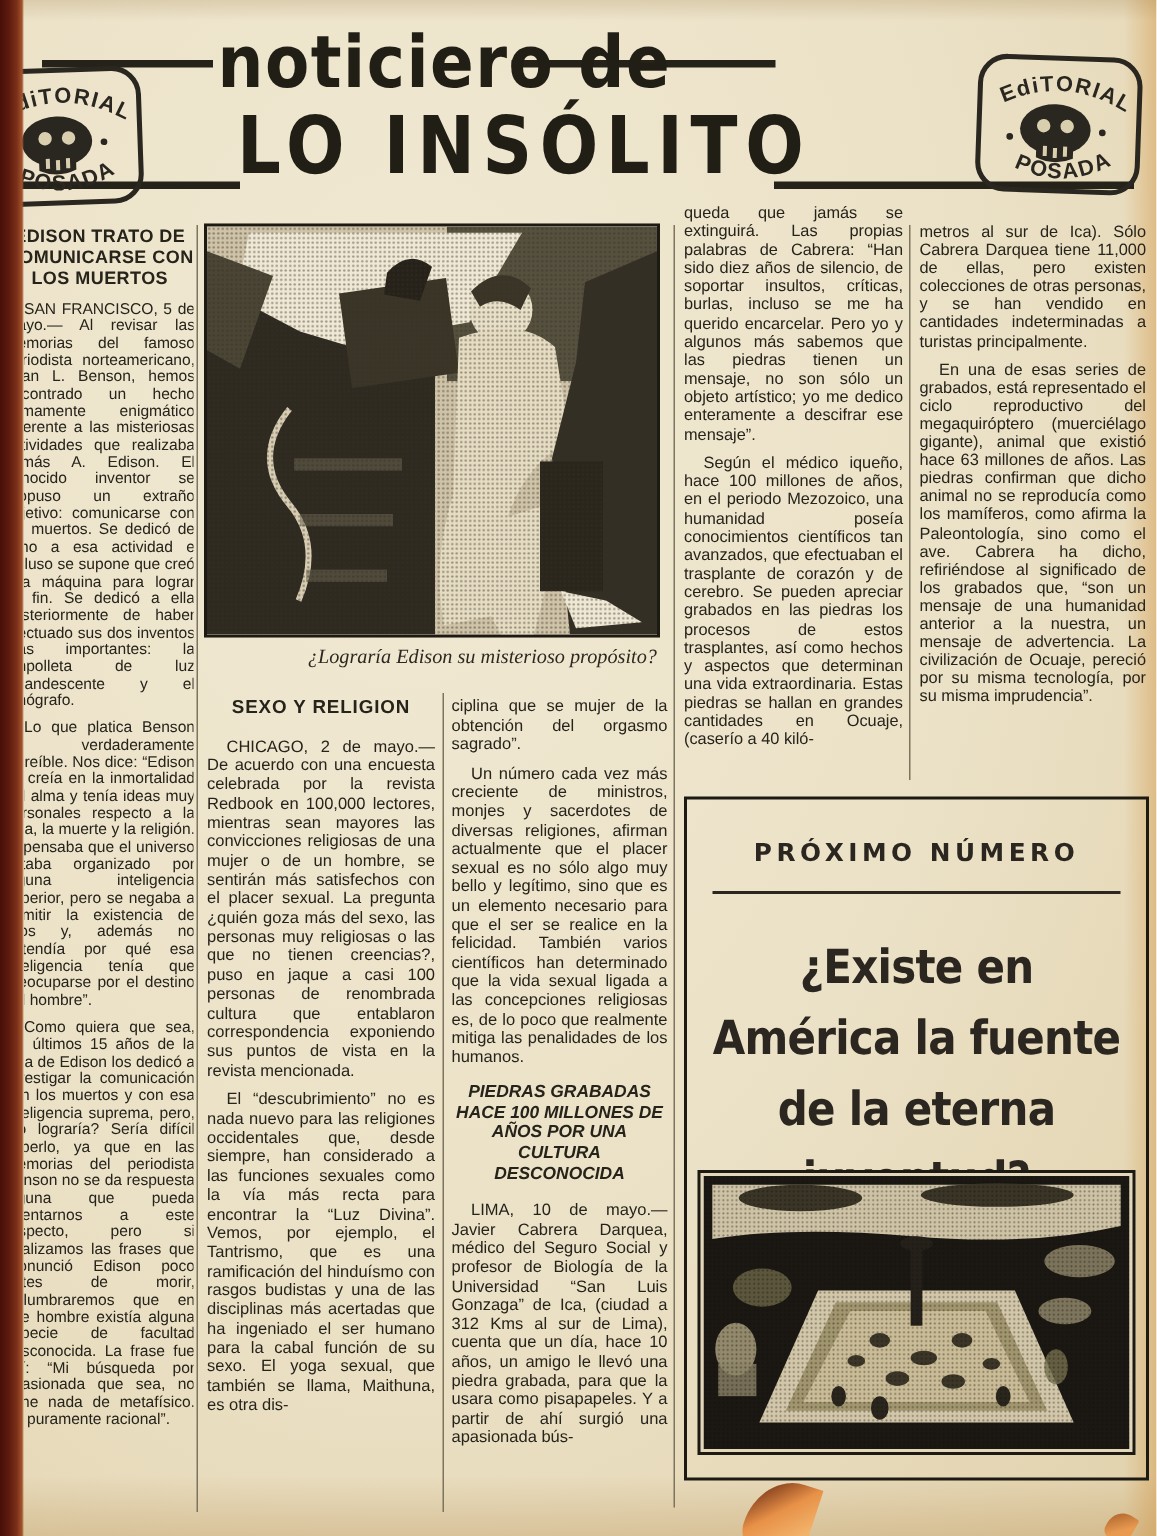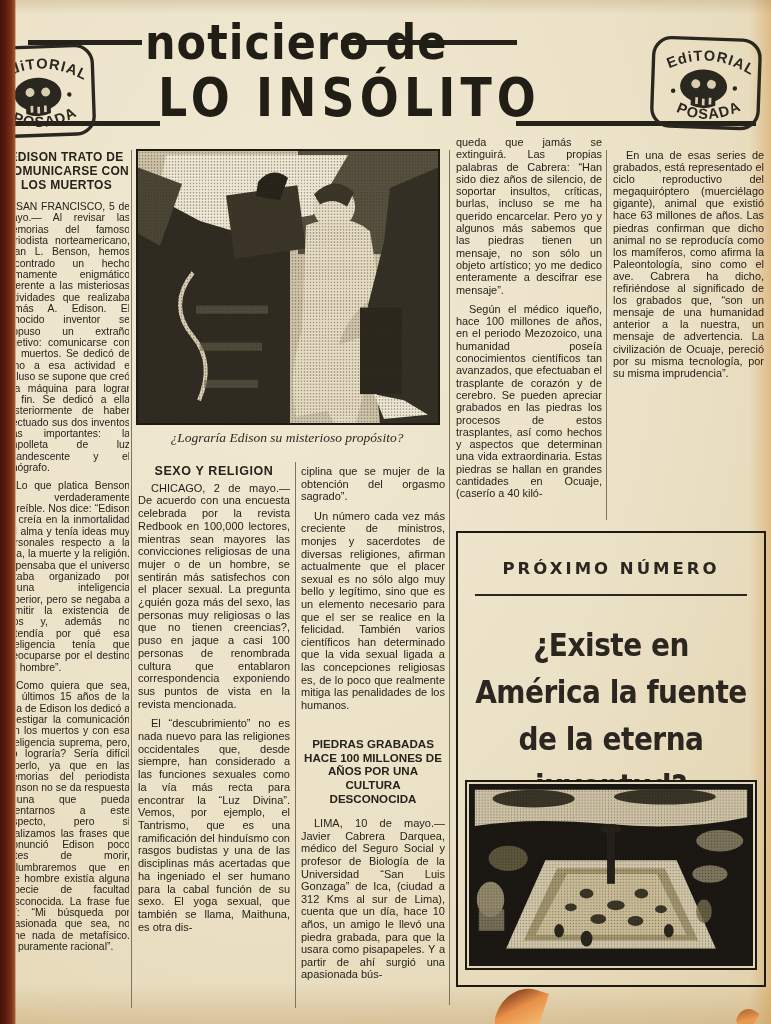--- a/index.html
+++ b/index.html
@@ -25,39 +25,39 @@
   .title2{position:absolute;left:158px;top:66px;font-family:"DejaVu Sans",sans-serif;
     font-weight:800;font-size:45px;letter-spacing:5px;color:#211e16;white-space:nowrap;
     transform:scale(1.02,1.18);transform-origin:left top;}
   .stamp{position:absolute;width:112px;height:90px;}
   .stampL{left:-16px;top:44px;transform:rotate(-2deg);}
   .stampR{left:650px;top:36px;transform:rotate(2deg);}
   
   .photo-frame{position:absolute;left:136px;top:149px;width:300px;height:272px;
     border:2px solid #1d1a13;background:#d6cab0;}
   .photo-frame svg{display:block;width:100%;height:100%;}
-  .caption{position:absolute;left:136px;top:430px;width:302px;text-align:center;
+  .caption{position:absolute;left:136px;top:430px;width:302px;text-align:right;
     font-family:"Liberation Serif",serif;font-style:italic;font-size:13.5px;color:#2c2820;}
   
   .vrule{position:absolute;width:1px;background:#7c745c;}
   .vr1{left:131px;top:150px;height:858px;}
   .vr2{left:295px;top:462px;height:546px;}
   .vr3{left:449px;top:150px;height:855px;}
   .vr4{left:606px;top:150px;height:370px;}
   .col{position:absolute;text-align:justify;}
   .col p{margin:0 0 7px 0;text-indent:13px;}
   .col p.noindent{text-indent:0;}
   .art-head{font-weight:bold;text-align:center;margin:0 0 9px 0;}
   .col1{left:16px;top:150px;width:113px;overflow:hidden;font-size:10.4px;line-height:11.35px;}
   .col1 .inner{width:127px;margin-left:-13px;}
   .col1 .art-head{font-size:12px;line-height:14px;letter-spacing:.3px;}
   .col2{left:138px;top:465px;width:152px;font-size:11px;line-height:12.7px;}
-  .col2 .art-head{font-size:12.5px;letter-spacing:.6px;margin-bottom:4px;}
+  .col2 .art-head{font-size:12.5px;letter-spacing:.6px;margin-bottom:14px;}
   .col3{left:301px;top:465px;width:144px;font-size:11px;line-height:12.6px;}
-  .col3 .art-head{font-size:11.6px;line-height:13.6px;margin:26px 0 12px 0;}
+  .col3 .art-head{font-size:11.6px;line-height:13.6px;margin:10px 0 12px 0;font-style:italic;}
   .col4{left:456px;top:136px;width:146px;font-size:10.9px;line-height:12.3px;}
   .col5{left:613px;top:149px;width:151px;font-size:10.9px;line-height:12.1px;}
   
   .next-box{position:absolute;left:456px;top:531px;width:306px;height:452px;
     border:2.5px solid #1d1a13;}
   .kicker{margin-top:26px;text-align:center;font-family:"DejaVu Sans",sans-serif;
     font-weight:800;font-size:16.5px;letter-spacing:3px;color:#2b2720;}
   .krule{width:272px;height:2px;background:#2b2720;margin:16px auto 0 auto;}
   .nheadline{margin:26px auto 0 auto;width:286px;text-align:center;
     font-family:"DejaVu Sans",sans-serif;font-weight:800;font-size:28px;line-height:42px;
@@ -184,20 +184,21 @@
     <h3 class="art-head">PIEDRAS GRABADAS HACE 100 MILLONES DE AÑOS POR UNA CULTURA DESCONOCIDA</h3>
     <p>LIMA, 10 de mayo.— Javier Cabrera Darquea, médico del Seguro Social y profesor de Biología de la Universidad “San Luis Gonzaga” de Ica, (ciudad a 312 Kms al sur de Lima), cuenta que un día, hace 10 años, un amigo le llevó una piedra grabada, para que la usara como pisapapeles. Y a partir de ahí surgió una apasionada bús-</p>
   </div>
 
   <div class="col col4">
     <p class="noindent">queda que jamás se extinguirá. Las propias palabras de Cabrera: “Han sido diez años de silencio, de soportar insultos, críticas, burlas, incluso se me ha querido encarcelar. Pero yo y algunos más sabemos que las piedras tienen un mensaje, no son sólo un objeto artístico; yo me dedico enteramente a descifrar ese mensaje”.</p>
     <p>Según el médico iqueño, hace 100 millones de años, en el periodo Mezozoico, una humanidad poseía conocimientos científicos tan avanzados, que efectuaban el trasplante de corazón y de cerebro. Se pueden apreciar grabados en las piedras los procesos de estos trasplantes, así como hechos y aspectos que determinan una vida extraordinaria. Estas piedras se hallan en grandes cantidades en Ocuaje, (caserío a 40 kiló-</p>
   </div>
 
   <div class="col col5">
+    <p class="noindent">metros al sur de Ica). Sólo Cabrera Darquea tiene 11,000 de ellas, pero existen colecciones de otras personas, y se han vendido en cantidades indeterminadas a turistas principalmente.</p>
     <p>En una de esas series de grabados, está representado el ciclo reproductivo del megaquiróptero (muerciélago gigante), animal que existió hace 63 millones de años. Las piedras confirman que dicho animal no se reproducía como los mamíferos, como afirma la Paleontología, sino como el ave. Cabrera ha dicho, refiriéndose al significado de los grabados que, “son un mensaje de una humanidad anterior a la nuestra, un mensaje de advertencia. La civilización de Ocuaje, pereció por su misma tecnología, por su misma imprudencia”.</p>
   </div>
 
   <div class="next-box">
     <div class="kicker">PRÓXIMO NÚMERO</div>
     <div class="krule"></div>
     <div class="nheadline">¿Existe en América la fuente de la eterna juventud?</div>
     <div class="engraving-frame">
       <svg viewBox="0 0 290 186" preserveAspectRatio="none" role="img">
         <defs>

